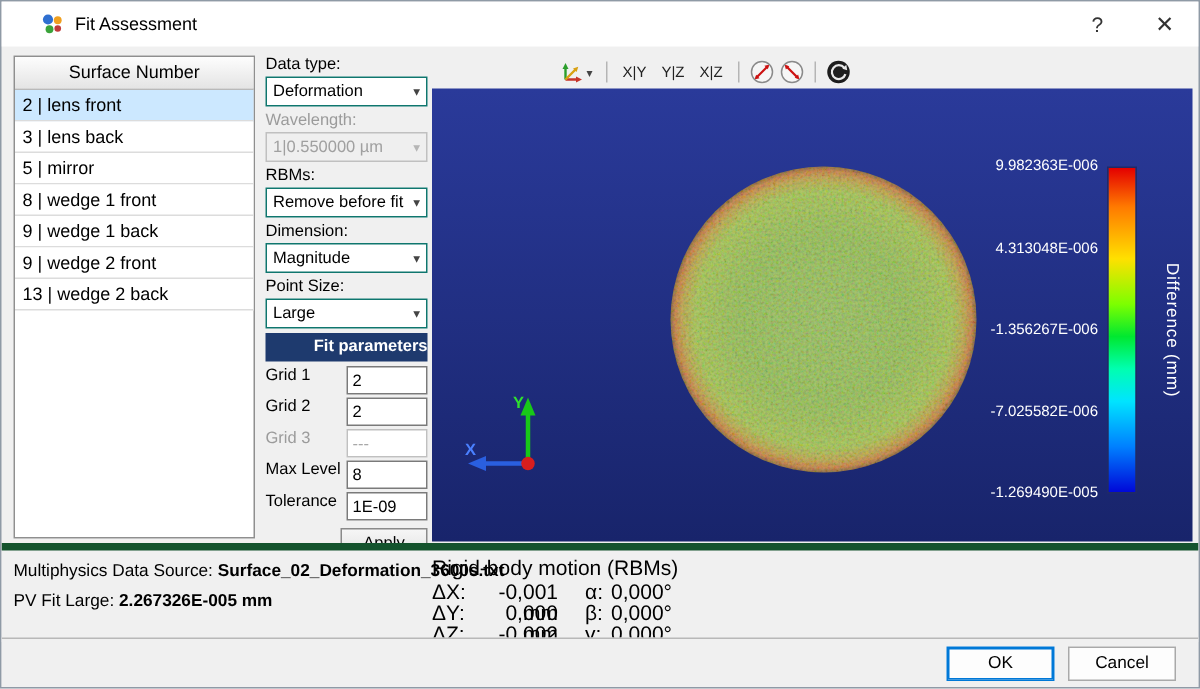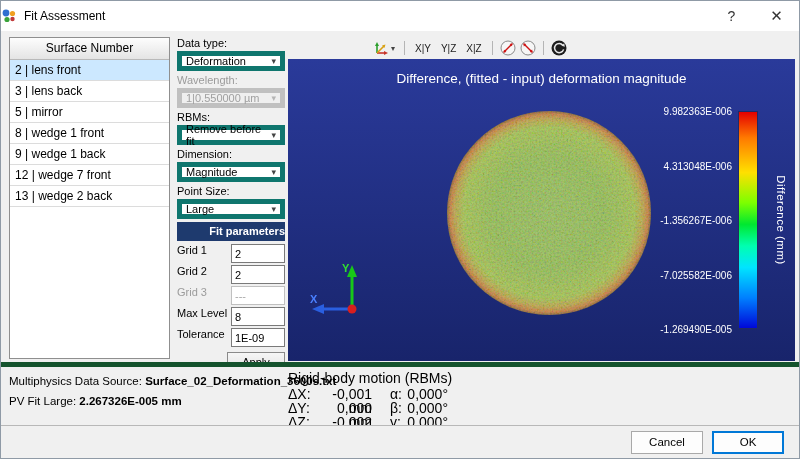--- a/index.html
+++ b/index.html
@@ -1,37 +1,37 @@
 <!DOCTYPE html>
 <html style="--selection_bg: #cce8ff; --fit_header_bg: #1e3a6e; --viz_bg_top: #2a3a9a; --viz_bg_bottom: #18246b; --ok_focus_border: #0078d7;"><head>
 <meta charset="utf-8">
 <style>
   * { margin:0; padding:0; box-sizing:border-box; }
   html,body { width:800px; height:459px; font-family:"Liberation Sans",sans-serif; font-size:12px; color:#000; background:#fff; }
   .window { position:absolute; top:0; left:0; width:800px; height:459px; background:#f0f0f0; border:1px solid #8f9aa6; overflow:hidden; }
 
   
-  .titlebar { position:absolute; top:0; left:0; right:0; height:30px; background:#ffffff; display:flex; align-items:center; padding-left:0;text-align:right; }
+  .titlebar { position:absolute; top:0; left:0; right:0; height:30px; background:#ffffff; display:flex; align-items:center; padding-left:26px;text-align:right; }
   .app-icon { width:16px; height:16px; margin-right:7px; display:inline-block; }
   .win-title { font-size:12px; color:#000; }
   .tb-buttons { position:absolute; right:0; top:0; height:30px; display:flex; }
   .tb-btn { width:45px; height:30px; display:flex; align-items:center; justify-content:center; color:#333; cursor:pointer; font-size:14px; }
   .tb-btn.close { font-size:15px; }
 
   
   .surface-table { position:absolute; left:8px; top:36px; width:161px; height:322px; background:#fff; border:1px solid #8f8f8f; }
   .surface-header { height:22px; line-height:21px; text-align:center; font-size:12px; background:linear-gradient(#fdfdfd,#e4e4e4); border-bottom:1px solid #b9b9b9; }
   .surface-row { height:21px; line-height:21px; padding-left:5px; font-size:12px; border-bottom:1px solid #dcdcdc; cursor:pointer; background:#fff; }
   .surface-row.selected { background:var(--selection_bg,#cce8ff); }
 
   
   .form-panel { position:absolute; left:176px; top:36px; width:108px; }
   .fld-label { font-size:11px; height:13px; line-height:13px; margin-bottom:1px; }
   .fld-label.disabled { color:#9b9b9b; }
-  .combo { height:20px; border:5px solid #0f766e; background:#fff; display:flex; align-items:center; justify-content:space-between; padding:0 4px 0 4px; font-size:11px; margin-bottom:3px; cursor:pointer; }
+  .combo { height:20px; border:1px solid #0f766e; background:#fff; display:flex; align-items:center; justify-content:space-between; padding:0 4px 0 4px; font-size:11px; margin-bottom:3px; cursor:pointer; }
   .combo .chev { font-size:9px; color:#444; }
   .combo.disabled { background:#efefef; border-color:#c0c0c0; color:#a0a0a0; cursor:default; }
   .combo.disabled .chev { color:#b5b5b5; }
   .fit-header { height:19px; line-height:19px; text-align:right; color:#fff; font-weight:bold; font-size:11px; background:var(--fit_header_bg,#1e3a6e); margin:2px 0 3px 0; }
   .param-row { display:flex; align-items:flex-start; height:21px; margin-bottom:0; }
   .param-label { width:54px; font-size:11px; }
   .param-label.disabled { color:#9b9b9b; }
   .param-input { width:54px; height:19px; border:1px solid #7a7a7a; font-family:"Liberation Sans",sans-serif; font-size:11px; padding:1px 3px; background:#fff; }
   .param-input.disabled { color:#a8a8a8; border-color:#c0c0c0; }
   .apply-btn { float:right; width:58px; height:20px; margin-top:3px; border:1px solid #8a8a8a; background:linear-gradient(#f6f6f6,#e2e2e2); font-family:"Liberation Sans",sans-serif; font-size:11px; cursor:pointer; }
@@ -95,21 +95,21 @@
     </div>
   </div>
 
   <div class="surface-table">
     <div class="surface-header">Surface Number</div>
     <div class="surface-row selected">2 | lens front</div>
     <div class="surface-row">3 | lens back</div>
     <div class="surface-row">5 | mirror</div>
     <div class="surface-row">8 | wedge 1 front</div>
     <div class="surface-row">9 | wedge 1 back</div>
-    <div class="surface-row">12 | wedge 7 front</div>
+    <div class="surface-row">9 | wedge 2 front</div>
     <div class="surface-row">13 | wedge 2 back</div>
   </div>
 
   <div class="form-panel">
     <div class="fld-label">Data type:</div>
     <div class="combo">
       <span>Deformation</span>
       <span class="chev">▾</span>
     </div>
 
@@ -200,21 +200,20 @@
       <span class="round-tool">
         <svg width="16" height="16">
             <circle cx="8" cy="8" r="7.5" fill="#1d1d1d"></circle>
             <path d="M11.8 5.2 A4.6 4.6 0 1 0 12.6 9.4" fill="none" stroke="#e8e8e8" stroke-width="1.5"></path>
             <polygon points="13.2,3.2 13.8,6.8 10.6,5.8" fill="#e8e8e8"></polygon>
           </svg>
       </span>
     </div>
 
     <div class="viz-canvas">
-      <div class="viz-title">Difference, (fitted - input) deformation magnitude</div>
 
       <svg class="disc" width="208" height="208" viewBox="0 0 208 208">
         <defs>
           <radialGradient id="discGrad" cx="50%" cy="50%" r="50%">
             <stop offset="0%" stop-color="#8fb65c"></stop>
             <stop offset="55%" stop-color="#8bb354"></stop>
             <stop offset="84%" stop-color="#9cb950"></stop>
             <stop offset="92%" stop-color="#b59a46"></stop>
             <stop offset="97%" stop-color="#c2713c"></stop>
             <stop offset="100%" stop-color="#7c5530"></stop>
@@ -285,17 +284,17 @@
       <div class="rbm-row">
         <span class="rl">ΔZ:</span>
         <span class="rv">-0,002 mm</span>
         <span class="rl2">γ:</span>
         <span class="rv2">0,000°</span>
       </div>
     </div>
   </div>
 
   <div class="footer">
+    <button class="btn ok">OK</button>
     <button class="btn cancel">Cancel</button>
-    <button class="btn ok">OK</button>
   </div>
 
 </div>
 
 </body></html>

